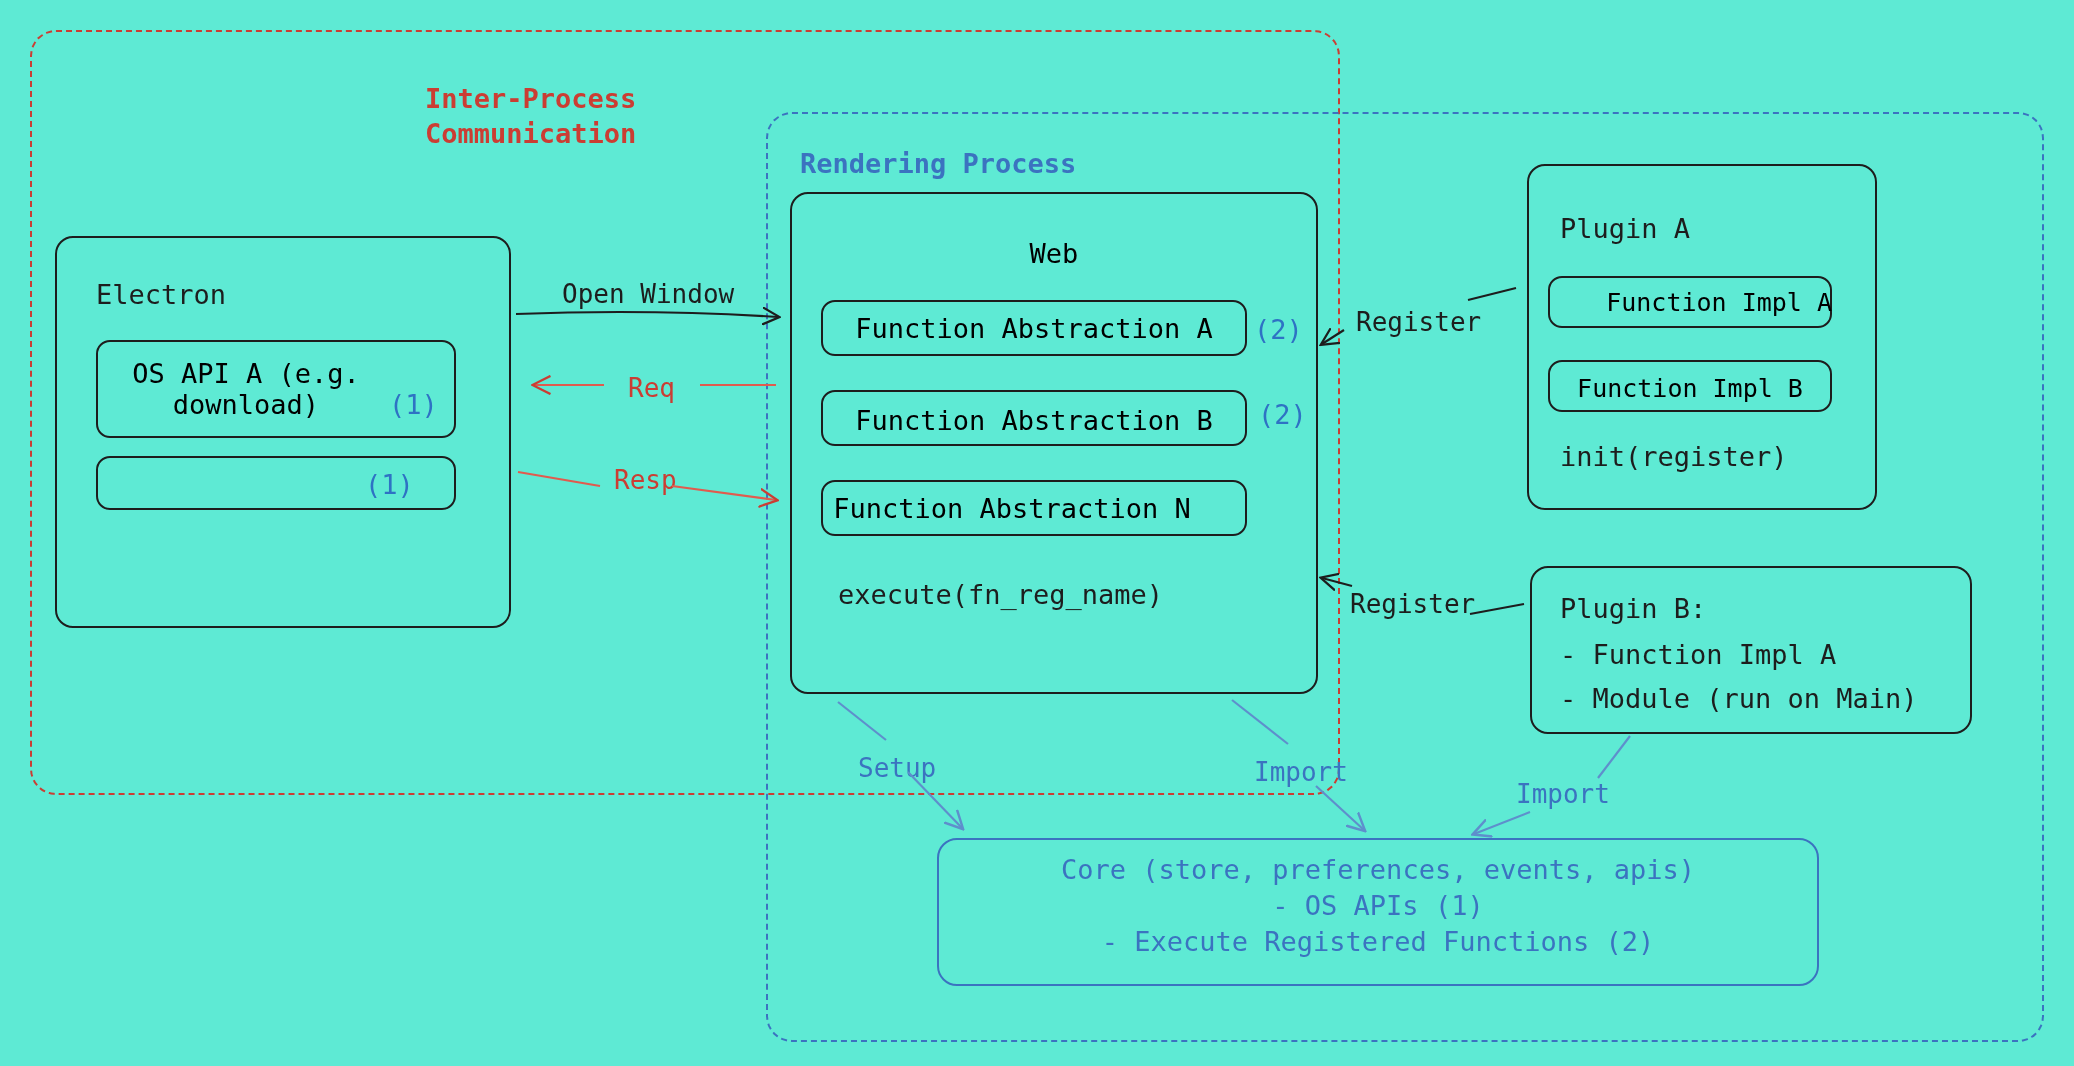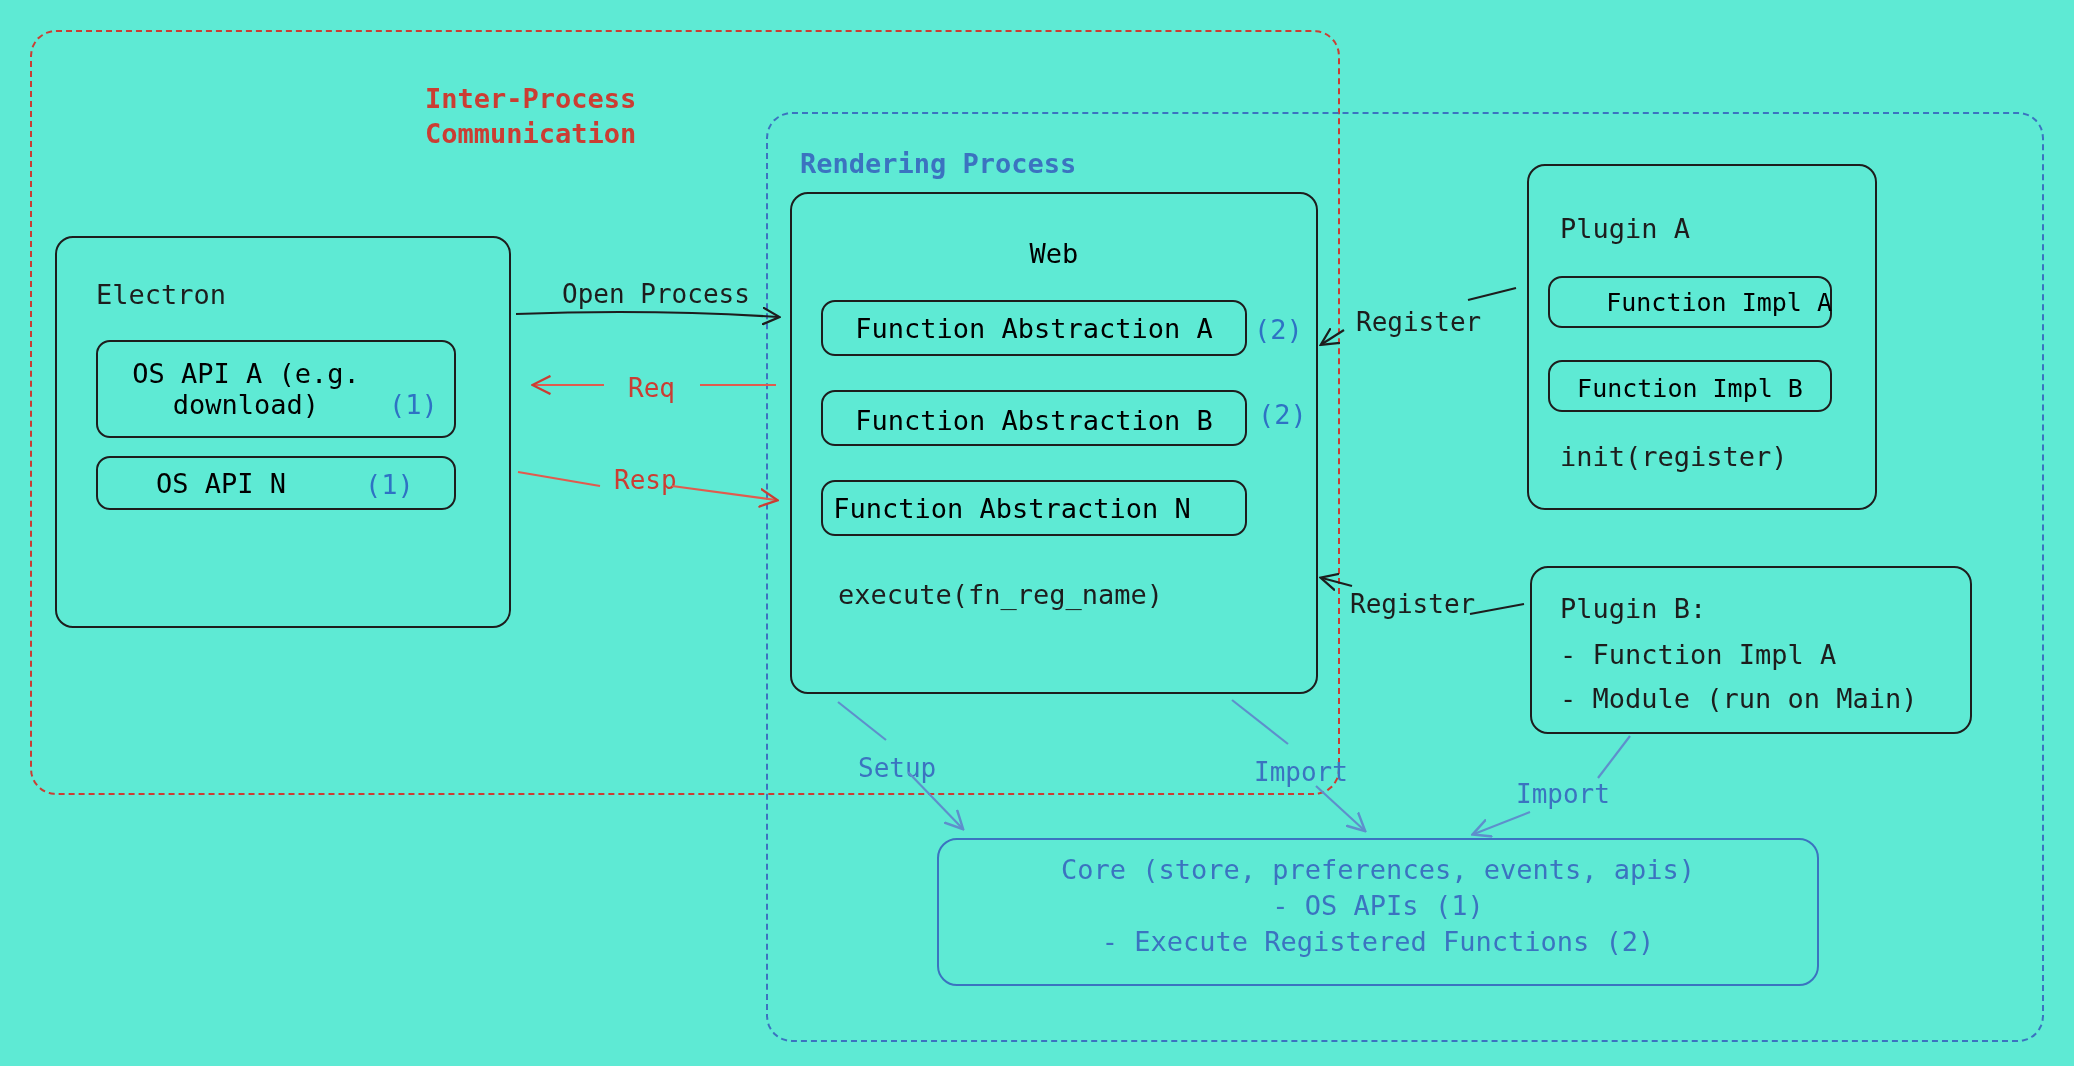--- a/index.html
+++ b/index.html
@@ -99,23 +99,20 @@
   <div class="label t-title" style="left:88px; top:278px;margin-left:8px;">Electron</div>
 
   <div class="node box inner" style="left:96px; top:340px; width:360px; height:98px;"></div>
   <div class="ctr-wrap" style="left:106px; top:342px; width:280px; height:94px;">
     <span class="t-box center" style="white-space:pre;">OS API A (e.g.
 download)</span>
   </div>
   <div class="label marker-num" style="left:389px; top:388px;">(1)</div>
 
   <div class="node box inner" style="left:96px; top:456px; width:360px; height:54px;"></div>
-  <div class="ctr-wrap" style="left:106px; top:456px; width:230px; height:54px;">
-    <span class="t-box center">OS API N</span>
-  </div>
   <div class="label marker-num" style="left:365px; top:468px;">(1)</div>
 
   <div class="node box" style="left:790px; top:192px; width:528px; height:502px;"></div>
 
   <div class="ctr-wrap" style="left:790px; top:236px; width:528px; height:34px;">
     <span class="t-title">Web</span>
   </div>
 
   <div class="node box inner" style="left:821px; top:300px; width:426px; height:56px;"></div>
   <div class="ctr-wrap" style="left:821px; top:300px; width:426px; height:56px;">
@@ -163,21 +160,21 @@
   <div class="ctr-wrap blue" style="left:937px; top:852px; width:882px; height:34px;">
     <span class="t-box">Core (store, preferences, events, apis)</span>
   </div>
   <div class="ctr-wrap blue" style="left:937px; top:888px; width:882px; height:34px;">
     <span class="t-box">- OS APIs (1)</span>
   </div>
   <div class="ctr-wrap blue" style="left:937px; top:924px; width:882px; height:34px;">
     <span class="t-box">- Execute Registered Functions (2)</span>
   </div>
 
-  <div class="label t-edge" style="left:562px; top:278px;">Open Process</div>
+  <div class="label t-edge" style="left:562px; top:278px;">Open Window</div>
 
   <div class="label t-edge red" style="left:628px; top:372px;">Req</div>
 
   <div class="label t-edge red" style="left:614px; top:464px;">Resp</div>
 
   <div class="label t-edge" style="left:1356px; top:306px;">Register</div>
 
   <div class="label t-edge" style="left:1350px; top:588px;">Register</div>
 
   <div class="label t-edge blue" style="left:858px; top:752px;">Setup</div>

